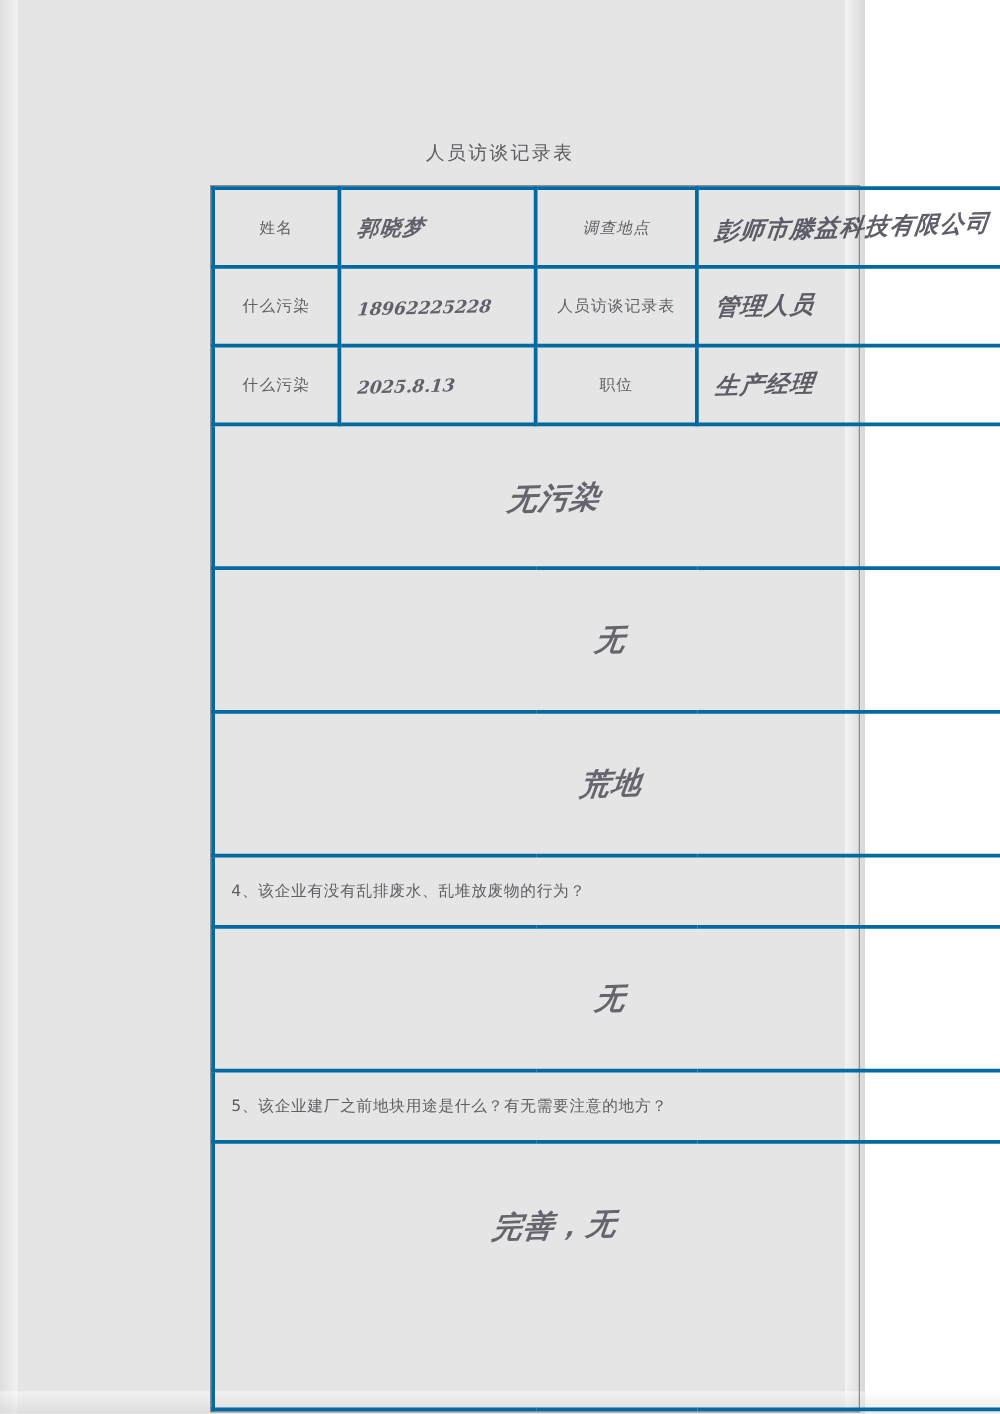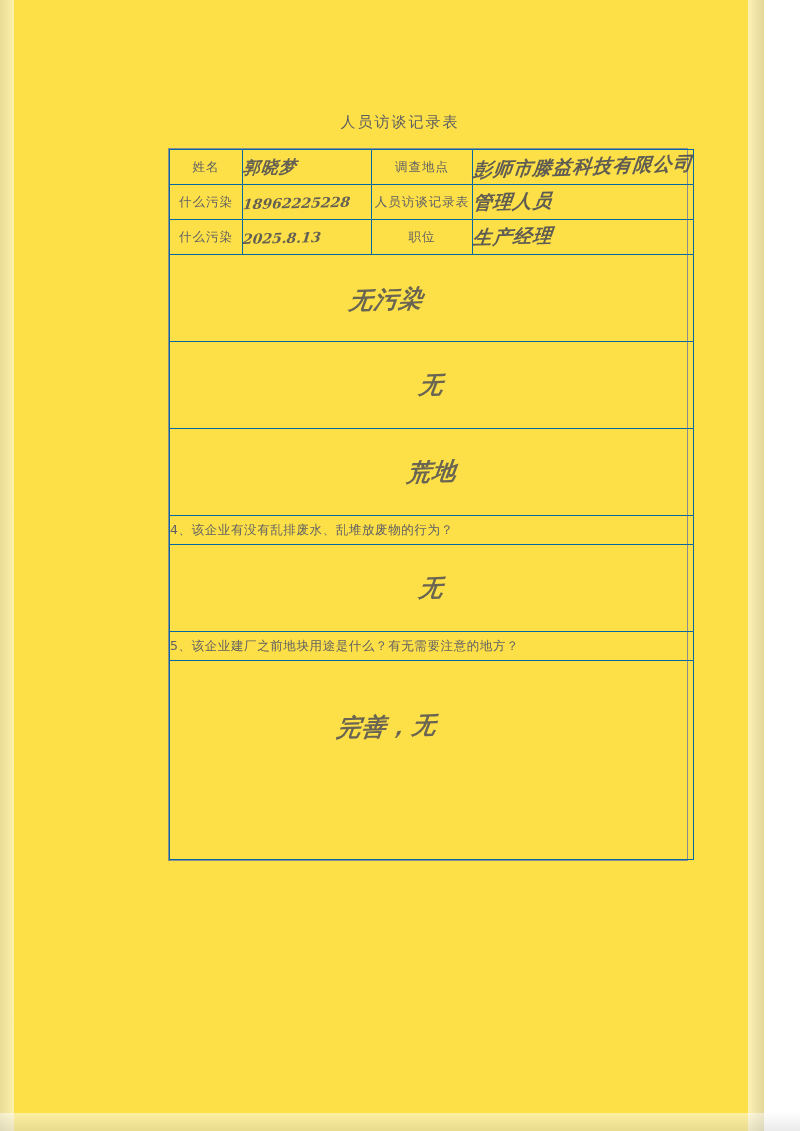--- a/index.html
+++ b/index.html
@@ -12,23 +12,23 @@
     background: #ffffff;
     font-family: "DejaVu Sans", sans-serif;
     position: relative;
     overflow: hidden;
   }
   
   #scan-page {
     position: absolute;
     left: 0;
     top: 0;
-    width: 764px;
+    width: 692px;
     height: 1131px;
-    background: #fde047;
+    background: #e5e5e5;
   }
   
   #scan-edge-left {
     position: absolute;
     left: 0; top: 0;
     width: 14px; height: 1131px;
     background: linear-gradient(to right, #d8d8d8, #fdfdfd);
     opacity: .55;
   }
   #scan-edge-right {
@@ -66,22 +66,22 @@
     border: 1px solid #8c8c90;
     box-sizing: border-box;
     border-collapse: collapse;
   }
   table.form {
     border-collapse: collapse;
     width: 100%;
     table-layout: fixed;
   }
   table.form td {
-    border: 1px solid #0369a1;
-    padding: 0;
+    border: 3px solid #0369a1;
+    padding: 13px;
     vertical-align: middle;
   }
   .lbl {
     text-align: center;
     font-size: 12.5px;
     color: #5f5f64;
     letter-spacing: 1px;
     height: 34px;
   }
   .hand {
@@ -106,21 +106,21 @@
     letter-spacing: 0px;
   }
   .hw-wide .hand {
     font-size: 19px;
     display: inline-block;
     transform: rotate(-1.8deg) skewX(-8deg);
     opacity: .88;
   }
   td.c-label { width: 72px; }
   td.c-ans1  { width: 128px; }
-  td.c-label2{ width: 100px; }
+  td.c-label2{ width: 100px; font-style: italic; }
   td.c-ans2  { width: 220px; }
 
   .q-row td {
     height: 28px;
     font-size: 12.5px;
     color: #5f5f64;
     padding: 4px 0 4px 8px;
     letter-spacing: .6px;
     text-align: left;
   }

